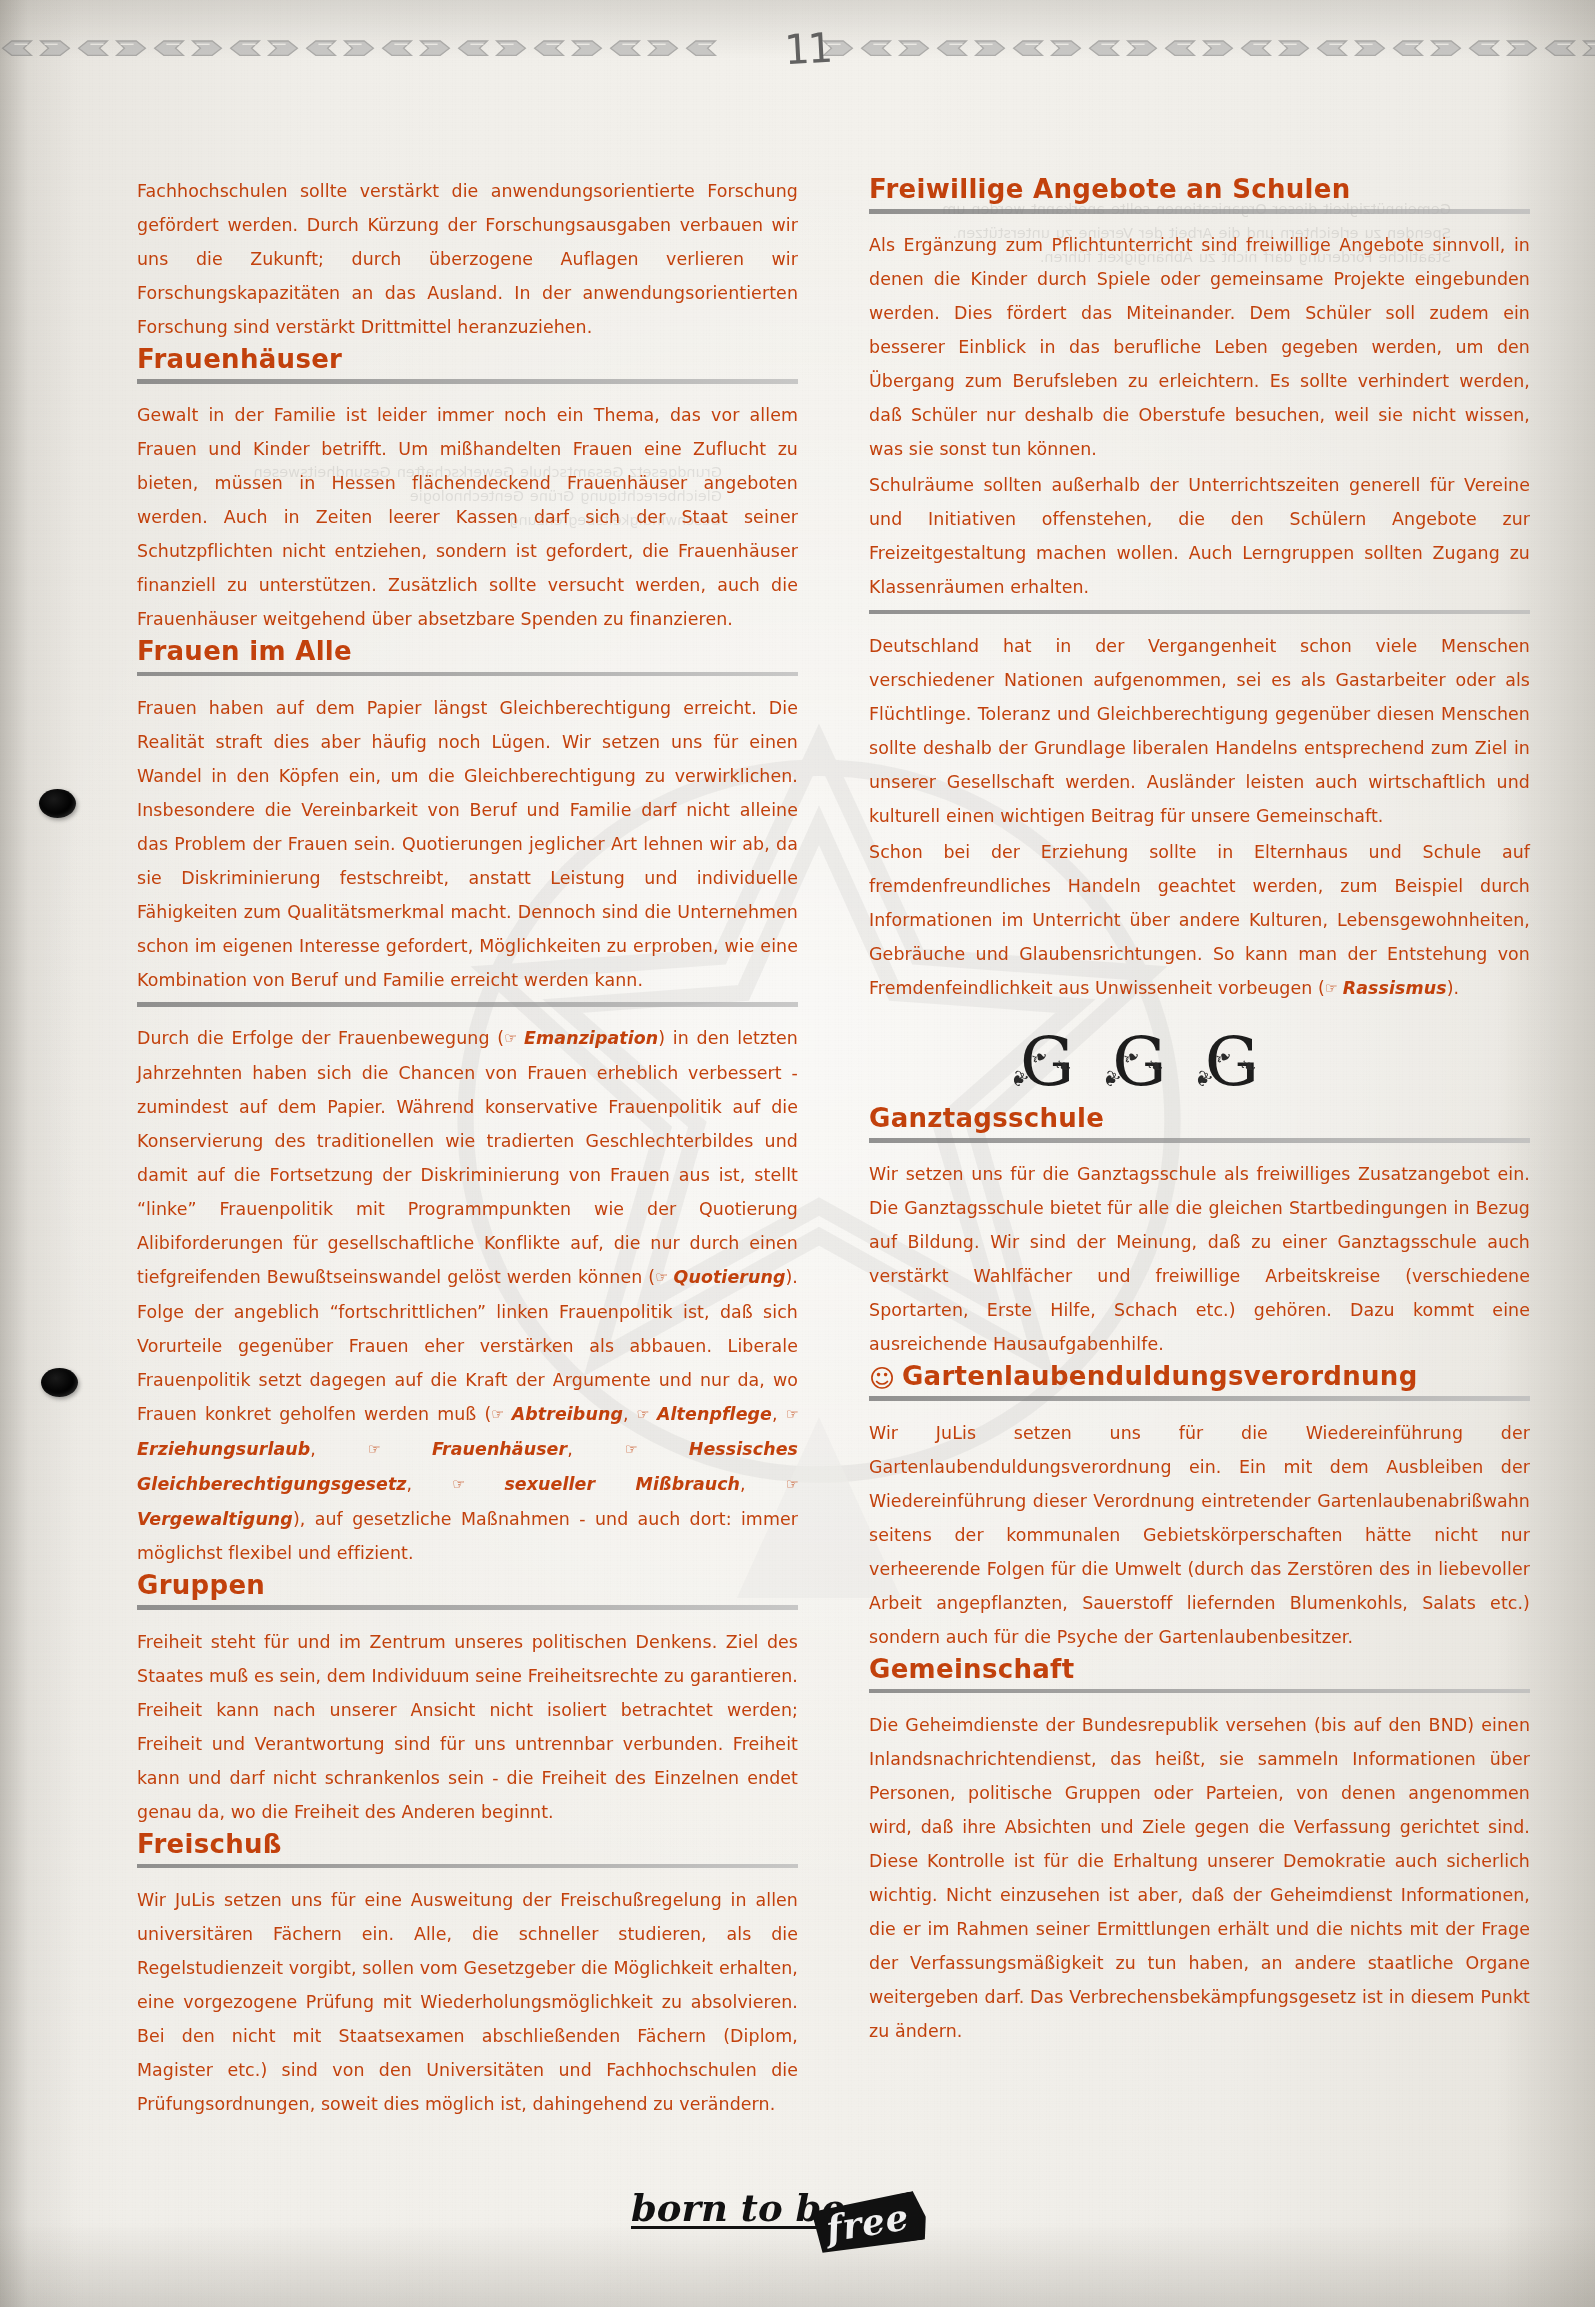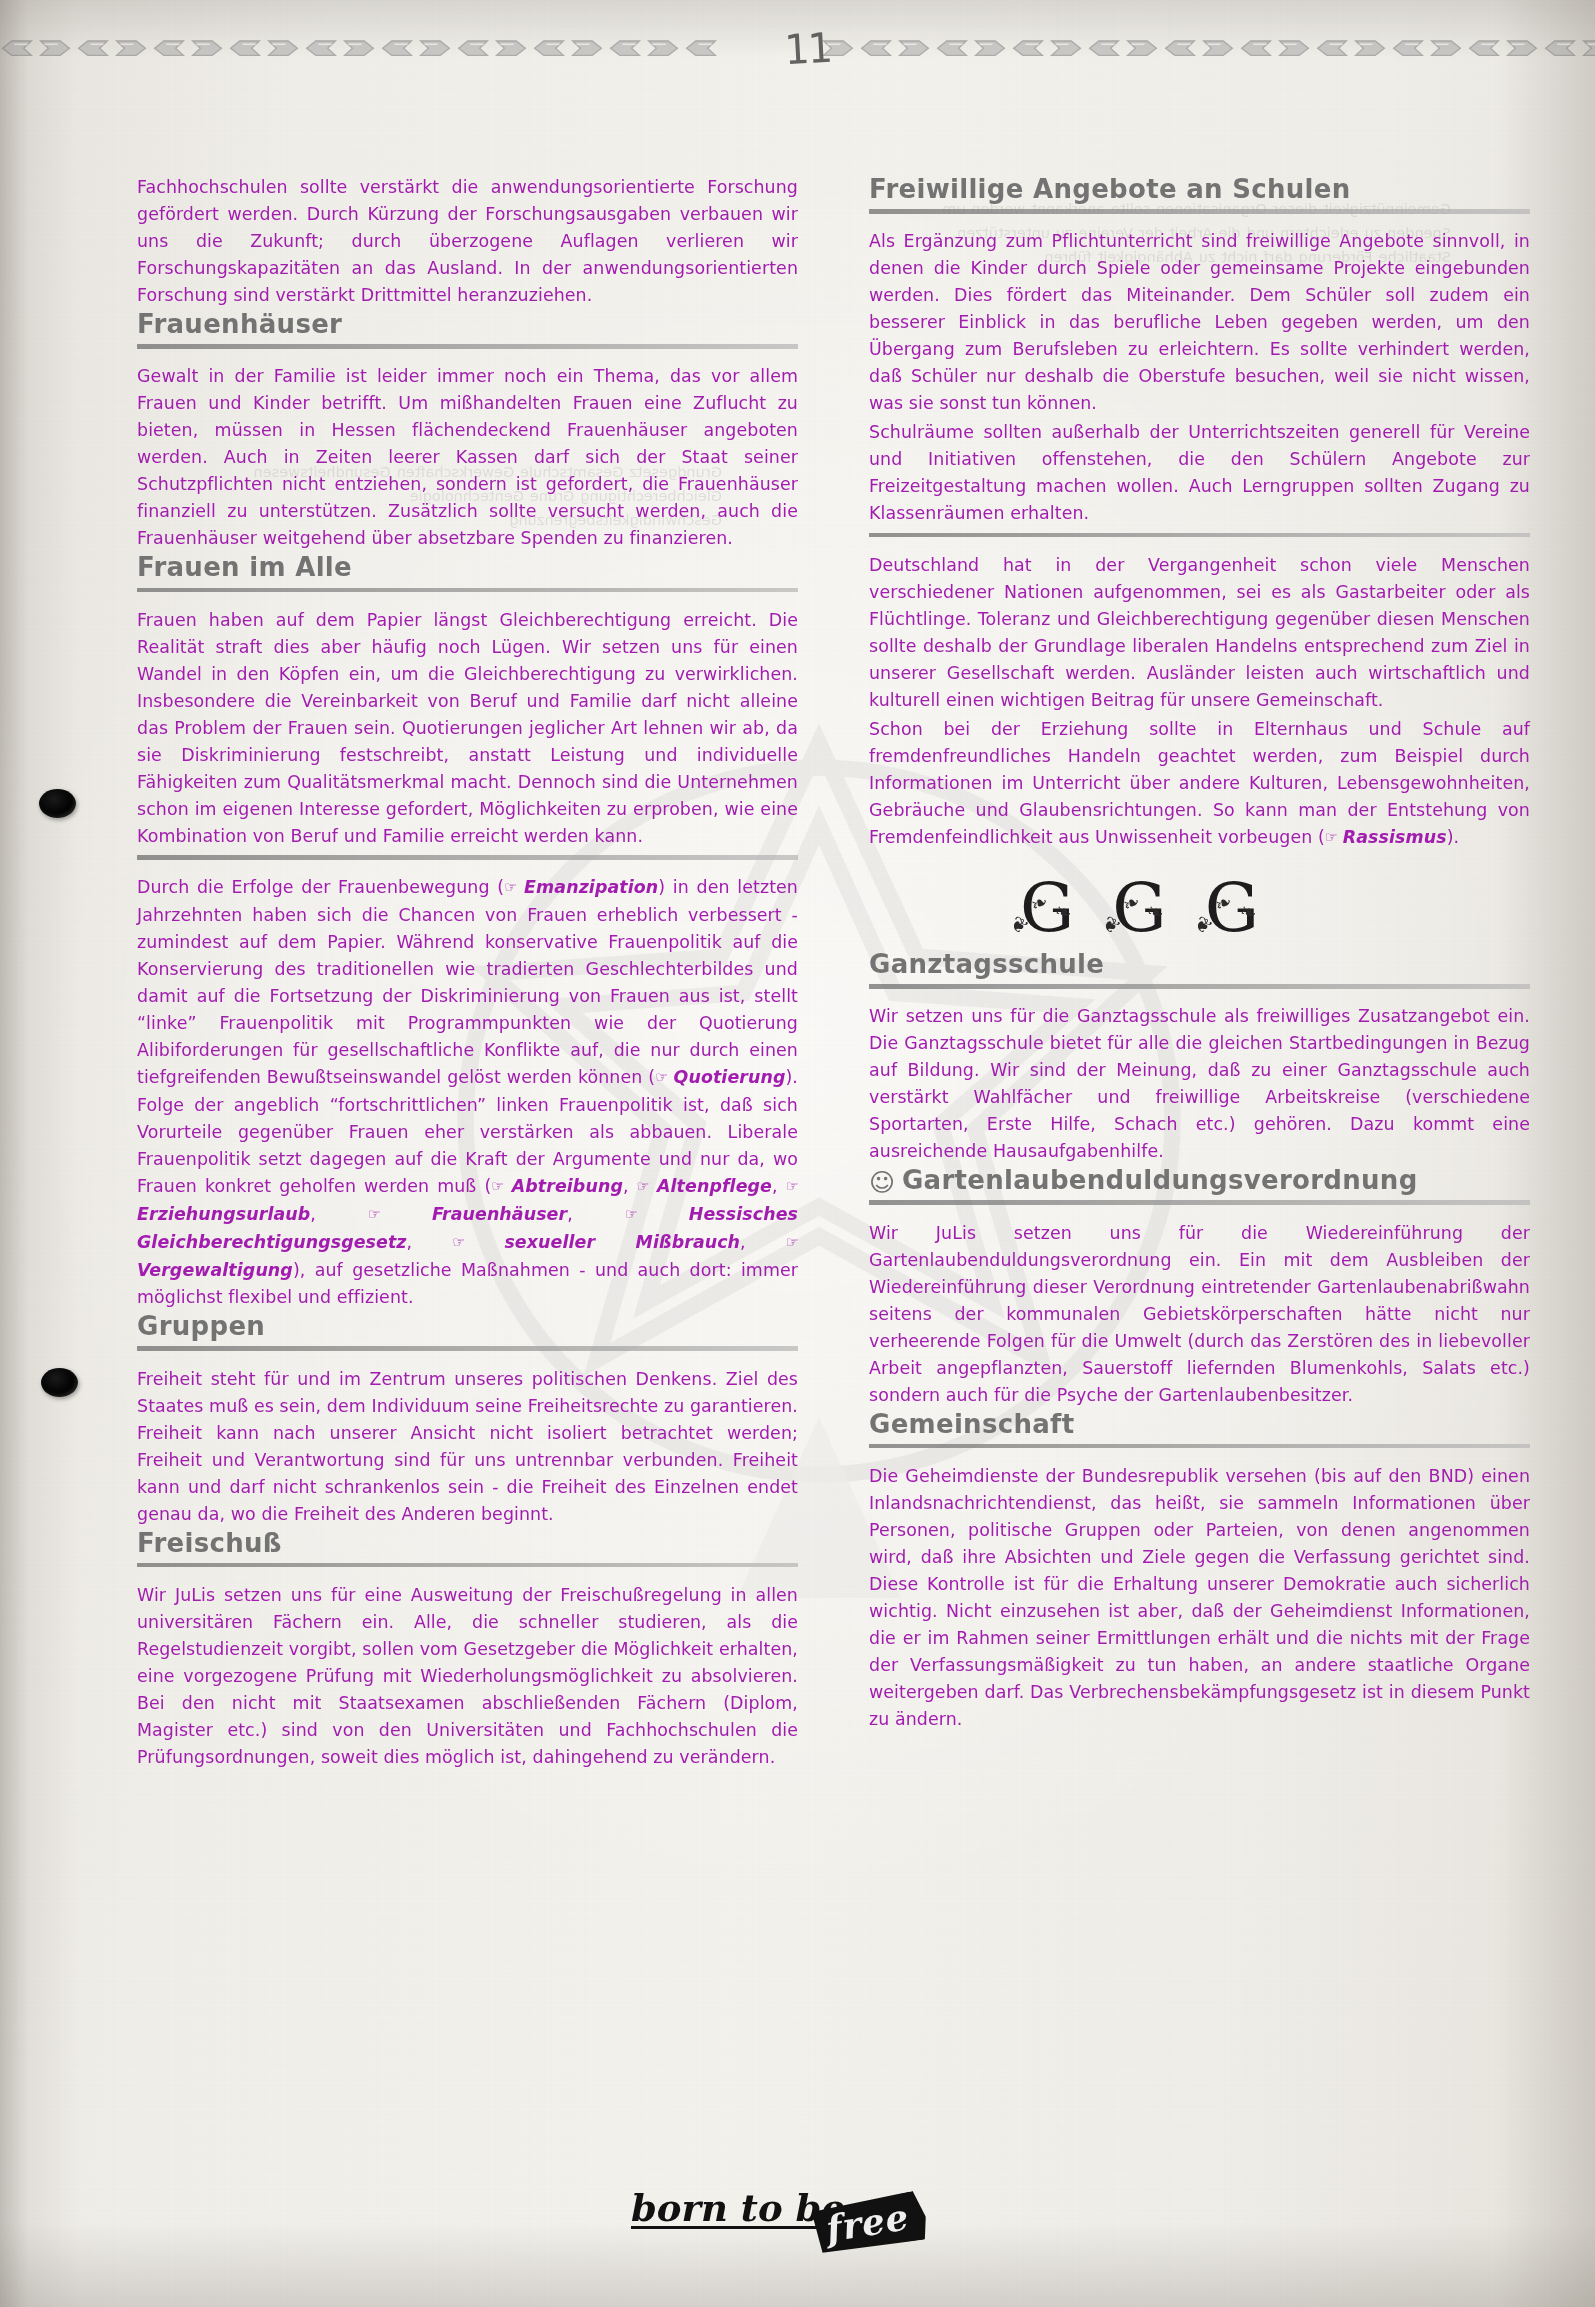--- a/index.html
+++ b/index.html
@@ -134,41 +134,41 @@
   }
   .col.left  { left: 137px; }
   .col.right { left: 869px; }
 
   h2.section {
     margin: 0 0 1.3px 0;
     font-family: "DejaVu Sans", sans-serif;
     font-weight: bold;
     font-size: 26px;
     letter-spacing: 0.3px;
-    color: #737373;
+    color: #c2410c;
     line-height: 30px;
     white-space: nowrap;
   }
   .headwrap {
     margin-top: 37px;
     margin-bottom: 14.5px;
   }
   .headwrap:first-child { margin-top: 0; }
   .rule {
     height: 4.6px;
     background: linear-gradient(90deg, #6f6f6f 0%, #8d8d8d 40%, #b9b9b9 100%);
     margin-top: 5.3px;
     opacity: 0.75;
   }
   p.body {
     margin: 0 0 0 0;
     font-family: "DejaVu Sans", sans-serif;
     font-size: 17.4px;
-    line-height: 27px;
-    color: #a21caf;
+    line-height: 34px;
+    color: #c2410c;
     text-align: justify;
     letter-spacing: 0.1px;
   }
   p.body + p.body { margin-top: 2px; }
 
   .bi { font-weight: bold; font-style: italic; }
   .pointer {
     font-family: "DejaVu Sans", sans-serif;
     font-size: 14.5px;
     letter-spacing: -0.7px;

